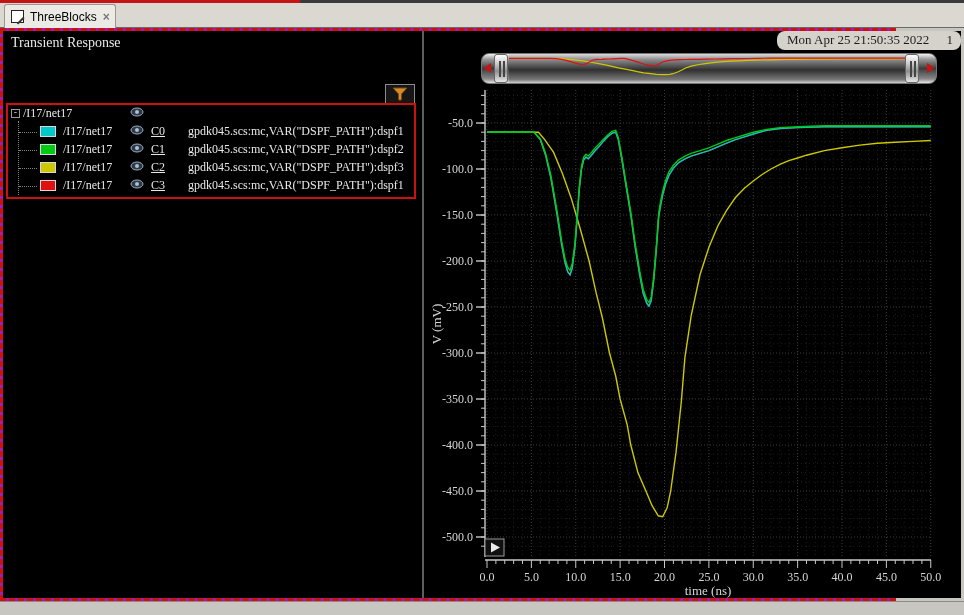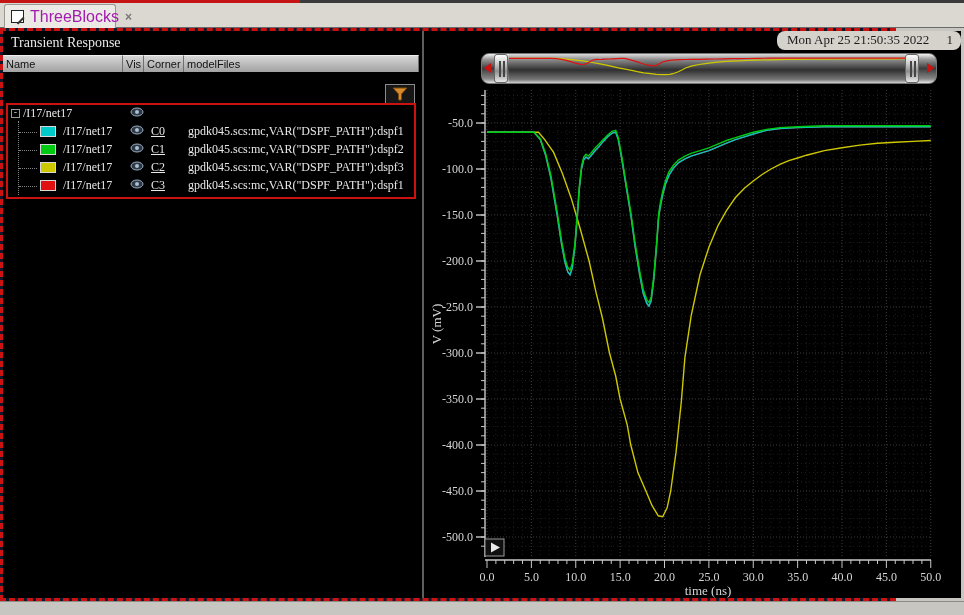--- a/index.html
+++ b/index.html
@@ -11,24 +11,24 @@
   .top-edge-red{position:absolute;left:0;top:0;width:300px;height:3px;background:#c41414;}
   
   .tab-bar{position:absolute;left:0;top:3px;width:964px;height:25px;background:#dbd8d1;
            border-bottom:1px solid #6a6a6a;font-family:"Liberation Sans", sans-serif;}
   .tab{position:absolute;left:4px;top:1px;height:24px;width:112px;background:#eceae4;
        border:1px solid #9a9791;border-bottom:none;border-radius:3px 3px 0 0;
        display:flex;align-items:center;padding:0 6px;gap:6px;}
   .tab-icon{width:13px;height:13px;background:#ffffff;border:1px solid #222;position:relative;flex:none;}
   .tab-icon::after{content:"";position:absolute;left:1px;top:1px;width:9px;height:9px;
        border-bottom:2px solid #333;transform:rotate(-45deg);transform-origin:center;}
-  .tab-label{font-size:16px;color:#a21caf;white-space:nowrap;}
+  .tab-label{font-size:12px;color:#000000;white-space:nowrap;}
   .tab-close{margin-left:auto;color:#777;font-size:12px;font-weight:bold;line-height:1;cursor:default;}
   
-  .main{position:absolute;left:0;top:28px;width:896px;height:573px;background:#0f172a;
+  .main{position:absolute;left:0;top:28px;width:896px;height:573px;background:#a21caf;
         border:3px dashed #cc1111;}
   .bottom-strip{position:absolute;left:0;top:601px;width:964px;height:14px;background:#c8c6c0;
         border-top:1px solid #8d8b86;}
   
   .left-panel{position:absolute;left:0;top:0;width:416px;height:567px;background:#000;}
   .panel-title{position:absolute;left:8px;top:4px;color:#e8e8e8;font-size:14px;}
   .thead{position:absolute;left:0;top:24px;width:416px;height:17px;display:flex;
          font-family:"Liberation Sans", sans-serif;font-size:11px;color:#111;}
   .th{background:linear-gradient(#d6d6d6,#a2a2a2);border-right:1px solid #6f6f6f;
       border-top:1px solid #efefef;padding:2px 3px 0 3px;overflow:hidden;white-space:nowrap;}
@@ -90,26 +90,20 @@
       <span class="tab-label">ThreeBlocks</span>
       <span class="tab-close">×</span>
     </div>
   </div>
 
   <div class="main">
 
     <div class="left-panel">
       <div class="panel-title">Transient Response</div>
 
-      <div class="thead">
-        <div class="th th-name">Name</div>
-        <div class="th th-vis">Vis</div>
-        <div class="th th-corner">Corner</div>
-        <div class="th th-files">modelFiles</div>
-      </div>
 
       <div class="filter-btn">
         <svg width="16" height="14" viewBox="0 0 16 14">
           <path d="M1,1 L15,1 L9.5,7 L9.5,13 L6.5,13 L6.5,7 Z" fill="#d98a2b" stroke="#7a4a10" stroke-width="1"></path>
         </svg>
       </div>
 
       <div class="selection-box"></div>
       <div class="tree-vline"></div>
 

